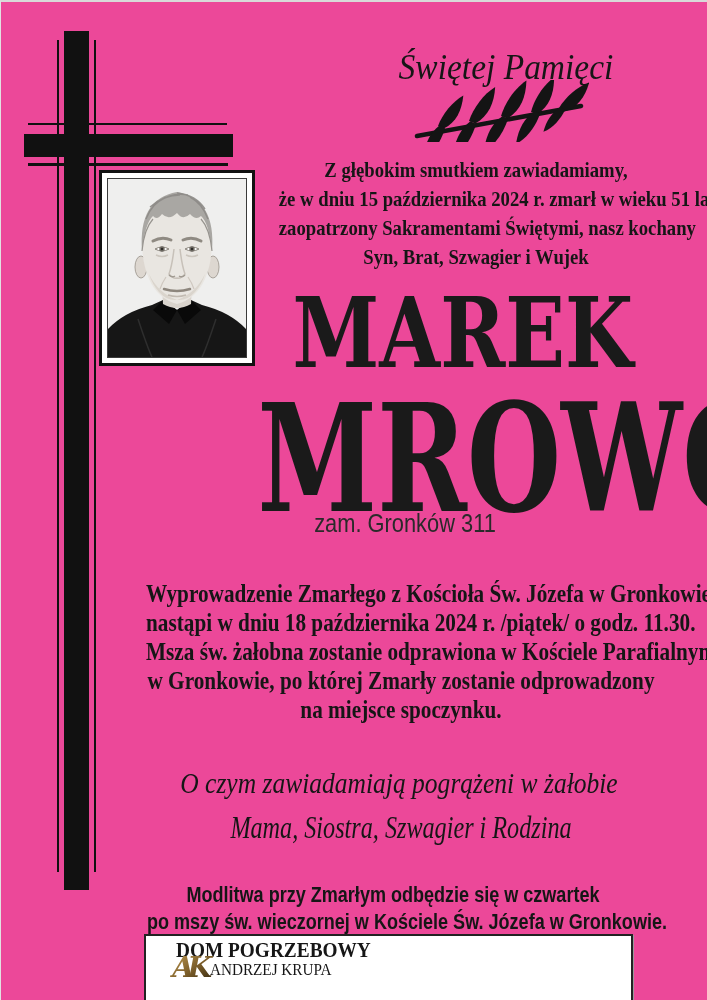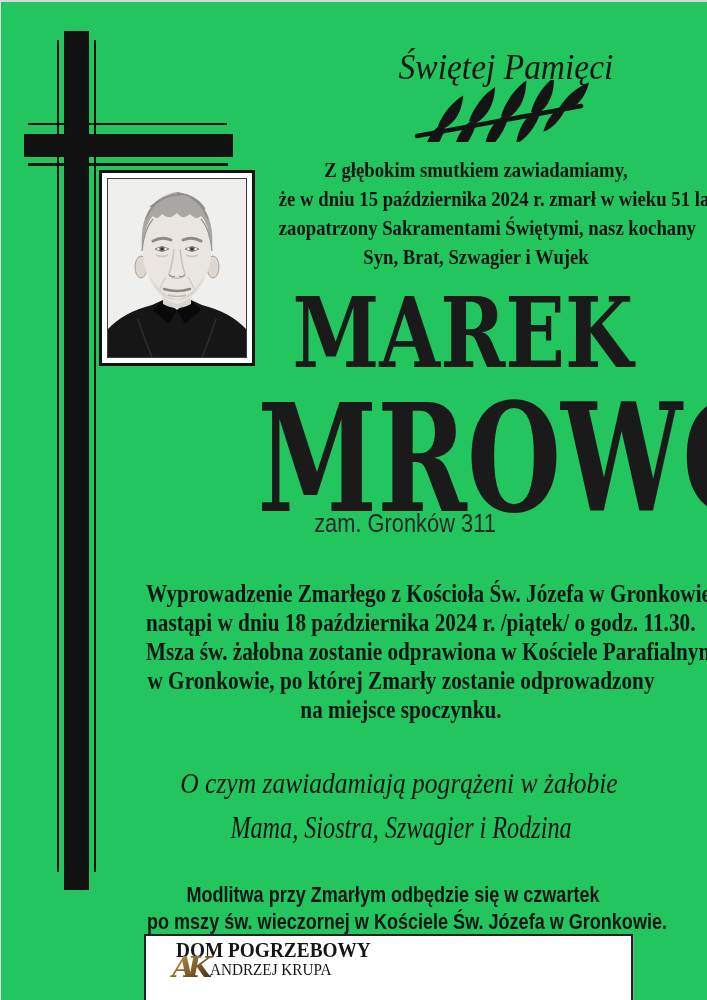--- a/index.html
+++ b/index.html
@@ -1,17 +1,17 @@
 <!DOCTYPE html>
 <html><head>
 <meta charset="utf-8">
 <style>
   html,body{margin:0;padding:0;background:#ffffff;}
   #page{
-    position:relative;width:707px;height:1000px;background:#22c55e;
+    position:relative;width:707px;height:1000px;background:#ec4899;
     overflow:hidden;font-family:"Liberation Serif",serif;color:#161616;
     border-top:2px solid #d9d9d9;border-left:1px solid #e2e2e2;box-sizing:border-box;
   }
   .abs{position:absolute;}
   .nowrap{white-space:nowrap;}
   .ctr{text-align:center;}
   
   .cross-bar{position:absolute;background:#111111;}
   
   #photo-frame{

